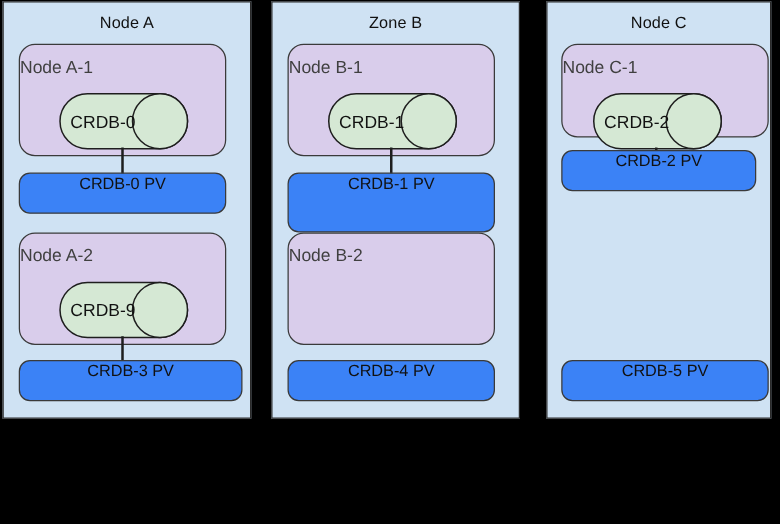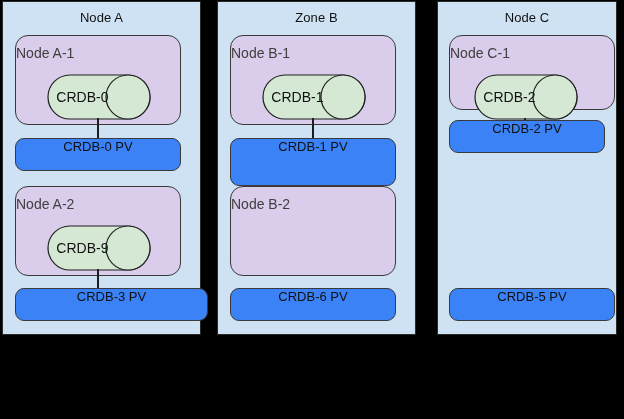--- a/index.html
+++ b/index.html
@@ -135,21 +135,21 @@
     <div class="node-title">Node A-2</div>
   </div>
   <div class="cyl" style="left:47px; top:225px; width:104px; height:46px;">
     <svg viewBox="0 0 104 46" preserveAspectRatio="none">
       <path d="M23,1 L81,1 A22,22 0 0,1 81,45 L23,45 A22,22 0 0,1 23,1 Z" fill="#d5e8d4" stroke="#1e1e1e" stroke-width="1.2"></path>
       <ellipse cx="81" cy="23" rx="22" ry="22" fill="#d5e8d4" stroke="#1e1e1e" stroke-width="1.2"></ellipse>
     </svg>
     <div class="cyl-label">CRDB-9</div>
   </div>
   <div class="conn" style="left:97px; top:269px; height:22px;"></div>
-  <div class="pv" style="left:15px; top:288px; width:193px; height:33px;">
+  <div class="pv" style="left:15px; top:288px; width:179px; height:33px;">
     <span class="pv-label">CRDB-3 PV</span>
   </div>
 
   <div class="zone" style="left:217px; top:1px; width:199px; height:334px;">
     <div class="zone-title">Zone B</div>
   </div>
 
   <div class="node" style="left:230px; top:35px; width:166px; height:90px;">
     <div class="node-title">Node B-1</div>
   </div>
@@ -162,21 +162,21 @@
   </div>
   <div class="conn" style="left:312px; top:118px; height:22px;"></div>
   <div class="pv" style="left:230px; top:138px; width:166px; height:48px;">
     <span class="pv-label">CRDB-1 PV</span>
   </div>
 
   <div class="node" style="left:230px; top:186px; width:166px; height:90px;">
     <div class="node-title">Node B-2</div>
   </div>
   <div class="pv" style="left:230px; top:288px; width:166px; height:33px;">
-    <span class="pv-label">CRDB-6 PV</span>
+    <span class="pv-label">CRDB-4 PV</span>
   </div>
 
   <div class="zone" style="left:437px; top:1px; width:180px; height:334px;">
     <div class="zone-title">Node C</div>
   </div>
 
   <div class="node" style="left:449px; top:35px; width:166px; height:75px;">
     <div class="node-title">Node C-1</div>
   </div>
   <div class="cyl" style="left:474px; top:74px; width:104px; height:46px;">

